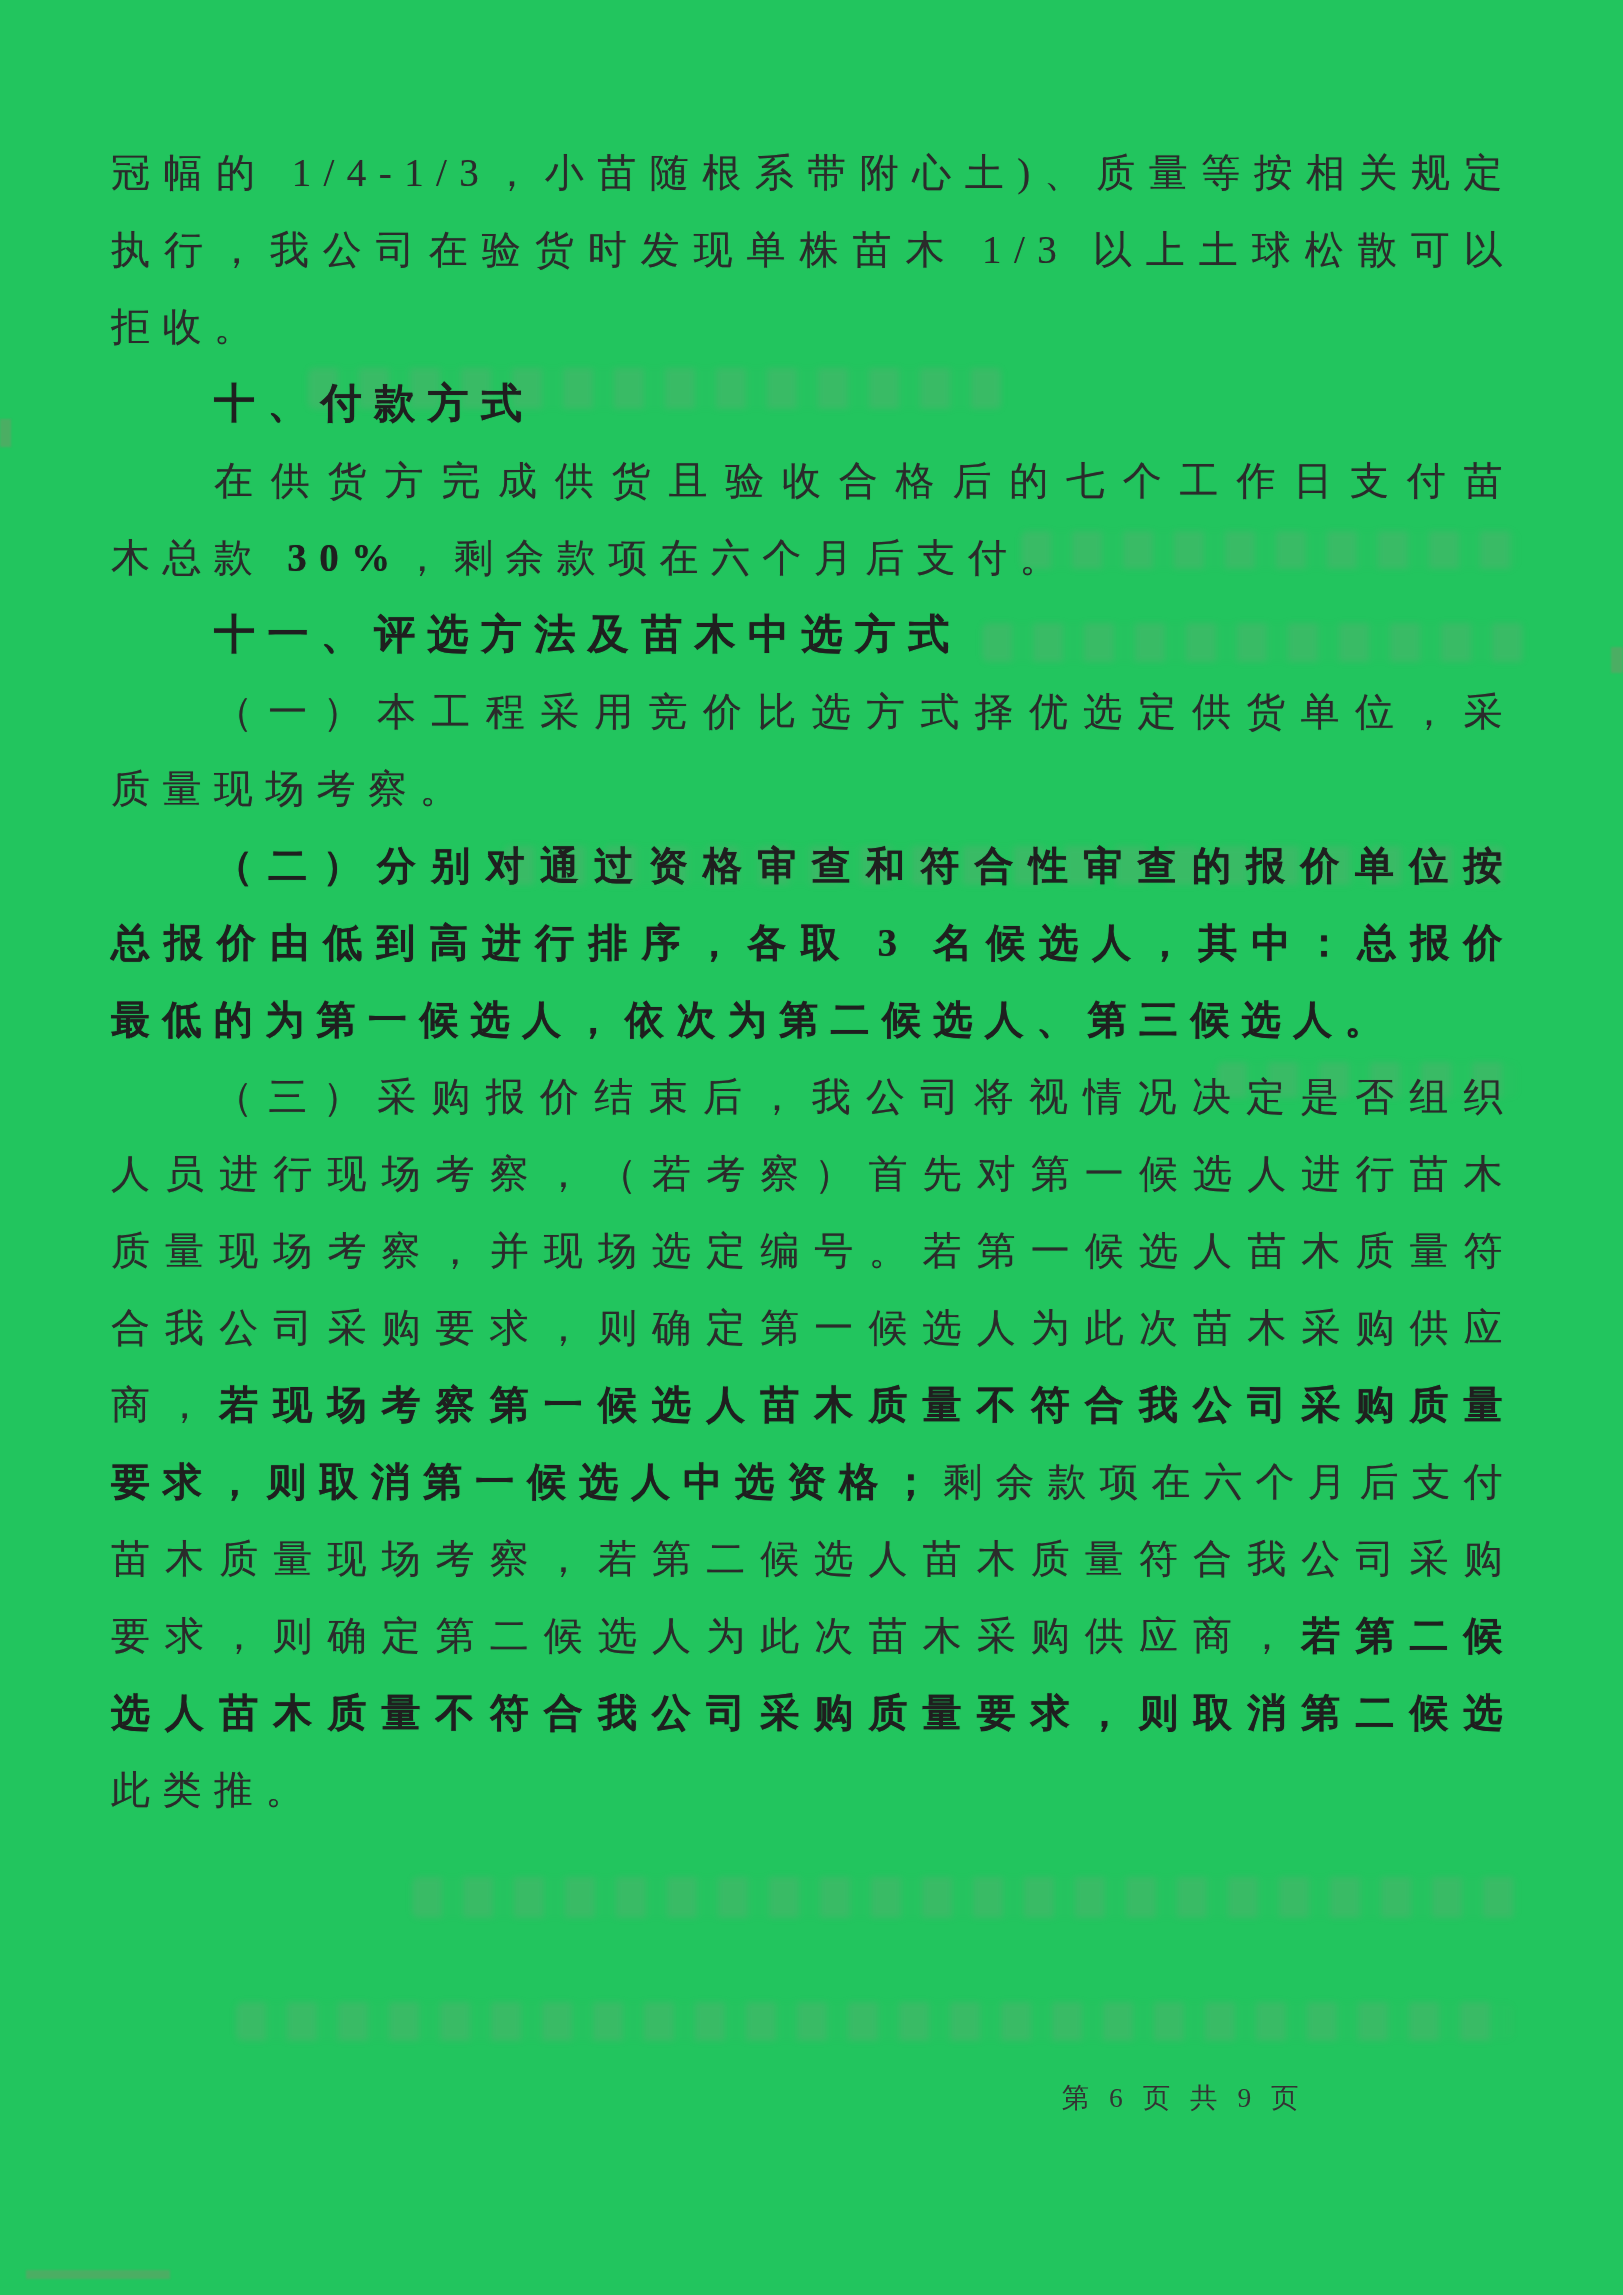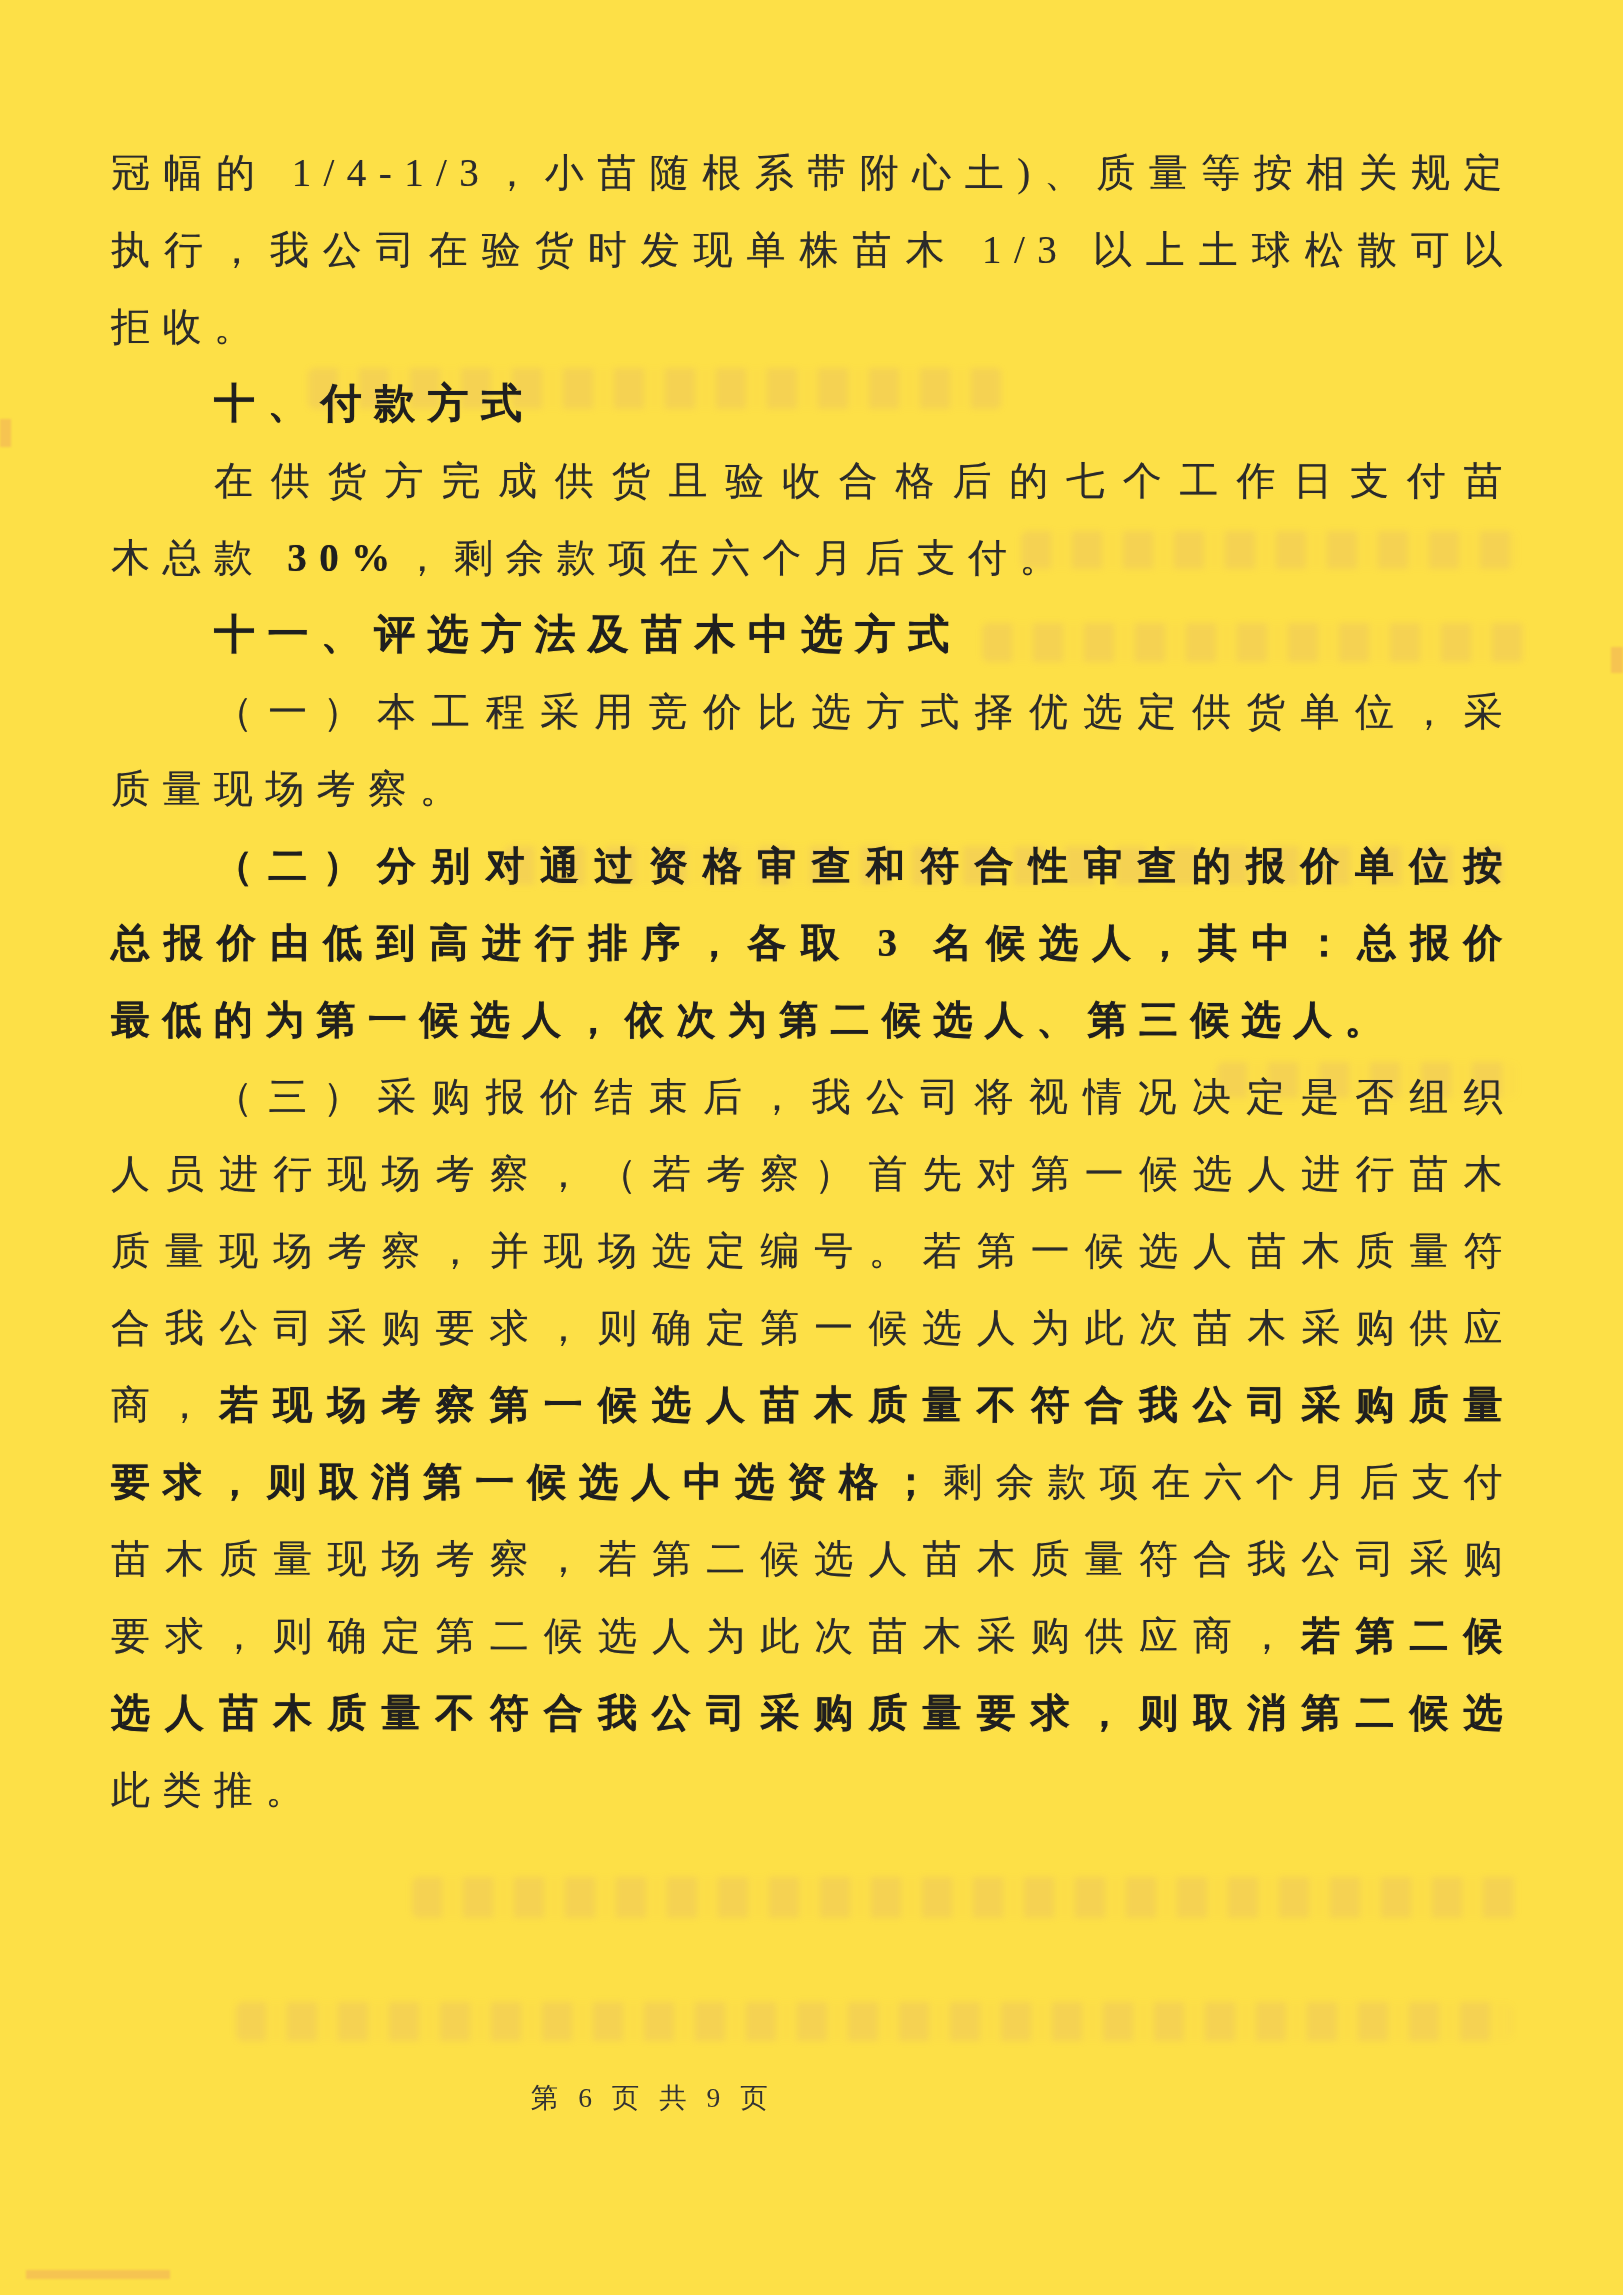--- a/index.html
+++ b/index.html
@@ -7,21 +7,21 @@
     padding: 0;
     width: 1623px;
     height: 2295px;
     background: #fefefd;
     overflow: hidden;
   }
   .page {
     position: relative;
     width: 1623px;
     height: 2295px;
-    background: #fde047;
+    background: #22c55e;
     font-family: "Liberation Serif", "DejaVu Serif", serif;
     color: #262626;
   }
   .doc-body {
     position: absolute;
     top: 134px;
     left: 111px;
     width: 1404px;
   }
   .line {
@@ -48,21 +48,21 @@
   .b {
     font-weight: 700;
     color: #1f1f1f;
     text-shadow: 0 0 0.7px rgba(20,20,20,0.7);
   }
   .footer {
     position: absolute;
     top: 2080px;
     left: 0;
     width: 1305px;
-    text-align: center;
+    text-align: right;
     font-size: 27.5px;
     letter-spacing: 6.5px;
     color: #333;
   }
   
   .smudge {
     position: absolute;
     background: repeating-linear-gradient(90deg,
       rgba(198,132,152,0.14) 0 30px,
       rgba(198,132,152,0.02) 30px 51px);

